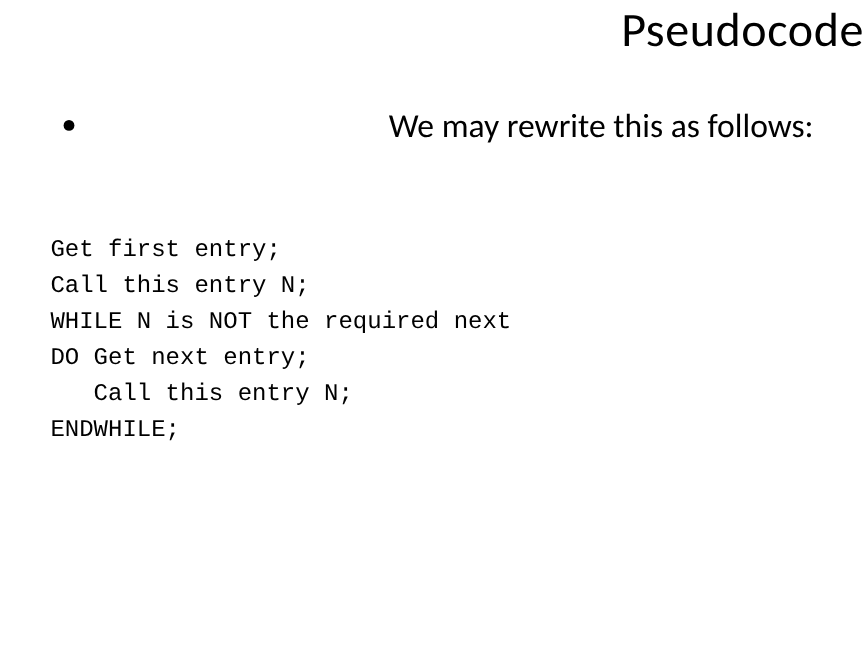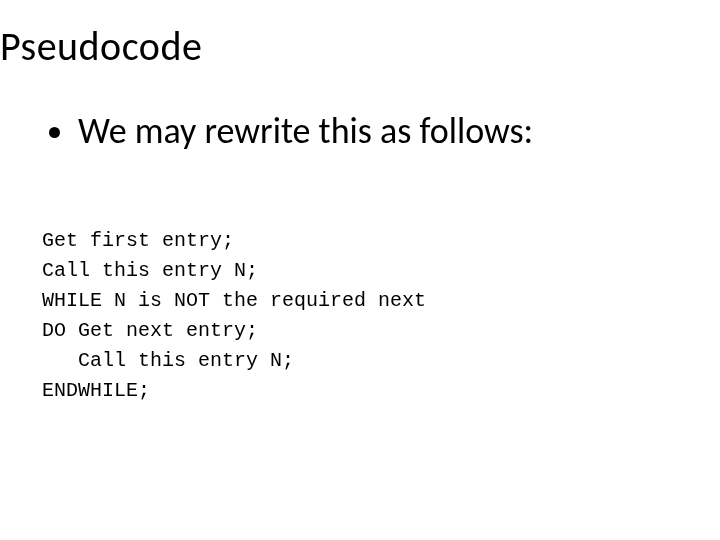--- a/index.html
+++ b/index.html
@@ -12,38 +12,38 @@
     color: #000;
     overflow: hidden;
   }
   .slide {
     width: 720px;
     height: 540px;
     position: relative;
     box-sizing: border-box;
   }
   .title {
-    text-align: left;
+    text-align: right;
     font-size: 40px;
     font-weight: 400;
     margin: 0;
-    padding-top: 22px;
     letter-spacing: 0.5px;
   }
   .body {
     padding: 38px 42px 0 60px;
   }
   ul.bullet {
     list-style: disc;
     margin: 0;
     padding-left: 18px;
   }
   ul.bullet li {
-    font-size: 36px;
+    font-size: 28px;
     line-height: 1.25;
+    text-align: right;
   }
   .code {
     font-family: "Courier New", Courier, monospace;
     font-size: 20px;
     line-height: 1.5;
     margin-top: 42px;
     margin-left: -18px;
     white-space: pre;
   }
 </style>

